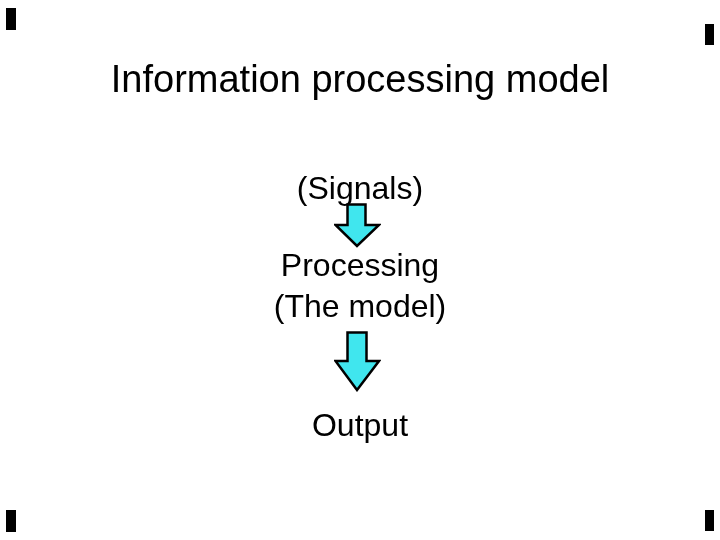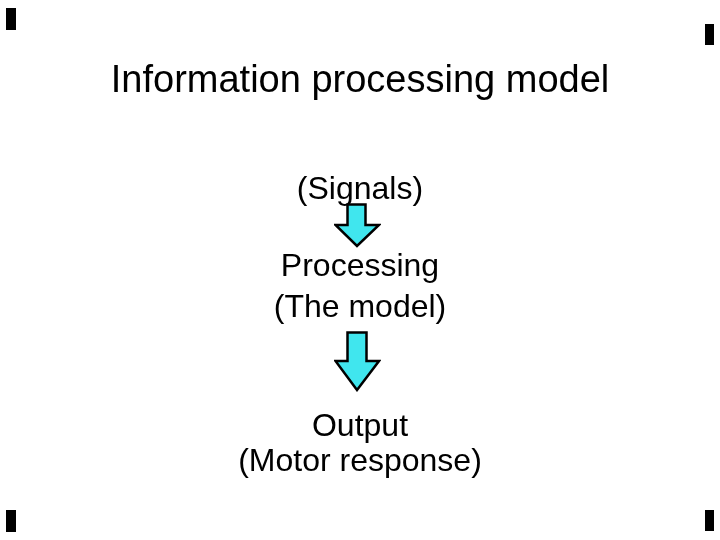--- a/index.html
+++ b/index.html
@@ -69,15 +69,14 @@
   </svg>
 
   <div class="txt label label-processing">Processing</div>
   <div class="txt sublabel sub-human">(The model)</div>
 
   <svg class="arrow arrow-2" width="47" height="61" viewBox="0 0 47 61">
     <polygon points="13.5,1.5 32.5,1.5 32.5,30 45,30 23,59 1.5,30 13.5,30" stroke-width="2.5" stroke-linejoin="miter" stroke="#000000" fill="#40E6EE"></polygon>
   </svg>
 
   <div class="txt label label-output">Output</div>
-  <div class="txt sublabel sub-motor">(Motor response)</div>
 
 </div>
 
 </body></html>

